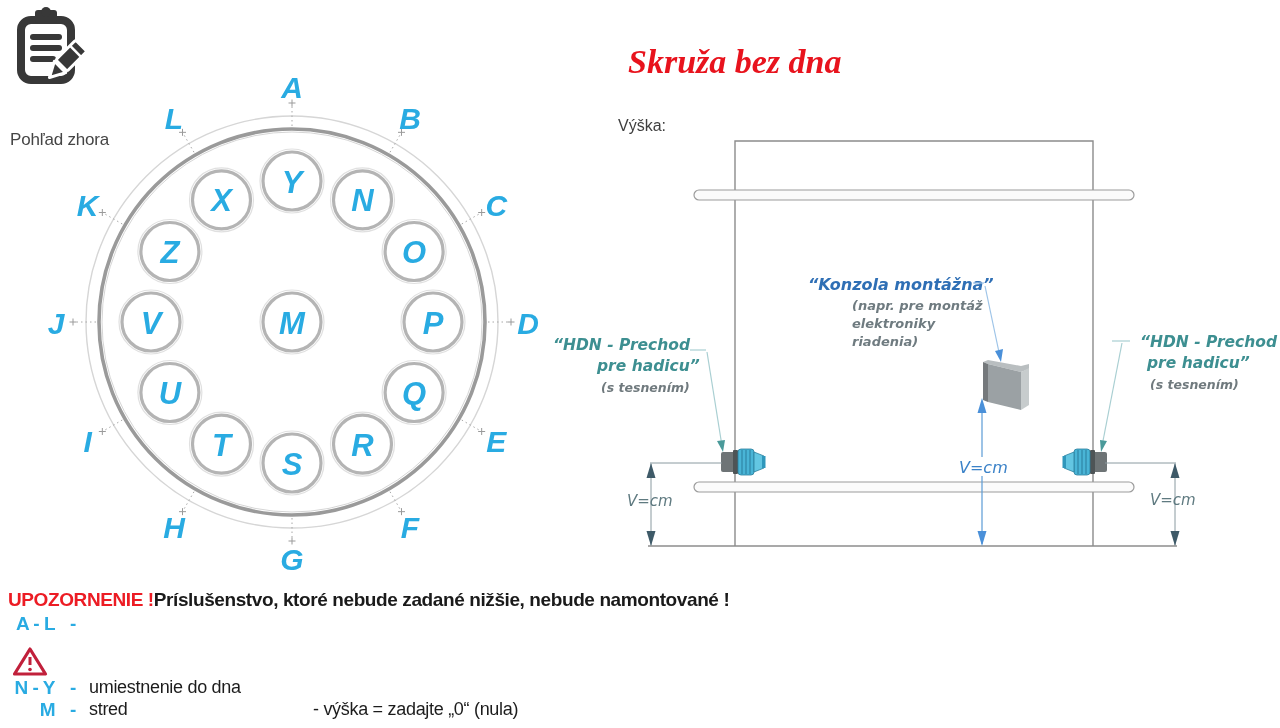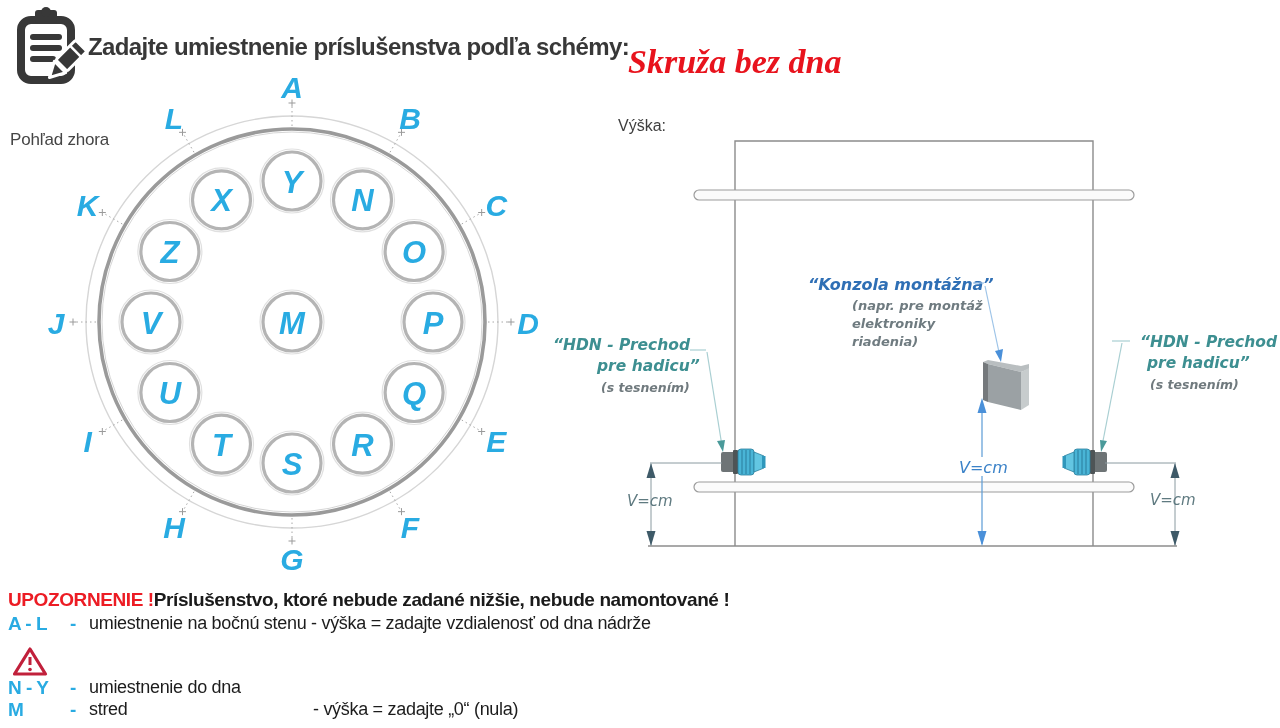--- a/index.html
+++ b/index.html
@@ -21,21 +21,21 @@
   .dim-gray{fill:#5f7a80;font:italic 15px "DejaVu Sans",sans-serif;}
   .dim-blue{fill:#3b82c8;font:italic 16px "DejaVu Sans",sans-serif;}
   .vyska{fill:#3f3f3f;font:16px "Liberation Sans",sans-serif;}
   .pos-letter{font:italic bold 30px "Liberation Sans",sans-serif;fill:#29abe2;}
 
   
   .note-row{position:absolute;left:0;width:1280px;height:24px;font-size:18px;
             letter-spacing:-0.3px;color:#1c1c1c;white-space:nowrap;}
   .warn-title{color:#ec1c24;font-weight:bold;font-size:19px;letter-spacing:-0.4px;}
   .warn-text{color:#1a1a1a;font-weight:bold;font-size:19px;letter-spacing:-0.4px;}
-  .key{position:absolute;left:8px;width:47px;color:#29abe2;font-weight:bold;font-size:19px;letter-spacing:-0.5px;}
+  .key{position:absolute;left:8px;width:47px;text-align:right;color:#29abe2;font-weight:bold;font-size:19px;letter-spacing:-0.5px;}
   .dash{position:absolute;left:70px;color:#29abe2;font-weight:bold;font-size:19px;}
   .c1{position:absolute;left:89px;}
   .c2{position:absolute;left:313px;}
   .subwarn{position:absolute;left:60px;top:652px;color:#c1203b;font-weight:bold;font-size:20px;letter-spacing:-0.2px;}
 </style>
 </head>
 <body>
 
 <div id="stage">
 
@@ -45,21 +45,20 @@
     <circle cx="38" cy="7" r="5" fill="#383838"></circle>
     <line x1="25" y1="32" x2="51" y2="32" stroke="#383838" stroke-width="6" stroke-linecap="round"></line>
     <line x1="25" y1="43" x2="51" y2="43" stroke="#383838" stroke-width="6" stroke-linecap="round"></line>
     <line x1="25" y1="54" x2="45" y2="54" stroke="#383838" stroke-width="6" stroke-linecap="round"></line>
     <g transform="rotate(45 57 57)">
       <rect x="49" y="34" width="16" height="28" rx="2" fill="#383838" stroke="#ffffff" stroke-width="3"></rect>
       <polygon points="49,64 65,64 57,79" fill="#383838" stroke="#ffffff" stroke-width="3" stroke-linejoin="round"></polygon>
       <line x1="49" y1="42" x2="65" y2="42" stroke="#ffffff" stroke-width="2.5"></line>
     </g>
   </svg>
-  <div class="hdr-title">Zadajte umiestnenie príslušenstva podľa schémy:</div>
   <div class="hdr-scheme">Skruža bez dna</div>
 
   <div class="tv-label">Pohľad zhora</div>
   <svg id="top-view" style="position:absolute;left:0;top:70px" width="560" height="514" viewBox="0 0 560 514">
       <circle cx="292" cy="252" r="206" stroke="#d6d6d6" stroke-width="1.4" fill="none"></circle>
       <circle cx="292" cy="252" r="193" stroke="#9a9a9a" stroke-width="3.6" fill="none"></circle>
       <circle cx="292" cy="252" r="190" stroke="#d0d0d0" stroke-width="0.9" fill="none"></circle>
       <line x1="292" y1="56" x2="292" y2="36" stroke="#a8a8a8" stroke-width="1" stroke-dasharray="1.5,3"></line>
       <line x1="288.5" y1="33" x2="295.5" y2="33" stroke="#9a9a9a" stroke-width="1"></line>
       <line x1="292" y1="29.5" x2="292" y2="36.5" stroke="#9a9a9a" stroke-width="1"></line>
@@ -242,21 +241,20 @@
     <text class="dim-blue" x="959" y="473">V=cm</text>
   </svg>
 
   <div class="note-row" style="top:589px;left:8px">
     <span class="warn-title">UPOZORNENIE !</span><span class="warn-text">Príslušenstvo, ktoré nebude zadané nižšie, nebude namontované !</span>
   </div>
 
   <div class="note-row" style="top:613px">
     <span class="key">A - L</span>
     <span class="dash">-</span>
-    <span class="c1">umiestnenie na bočnú stenu - výška = zadajte vzdialenosť od dna nádrže</span>
   </div>
 
   <svg style="position:absolute;left:12px;top:646px" width="36" height="31" viewBox="0 0 36 31">
     <path d="M18,3 L33.5,28 L2.5,28 Z" fill="none" stroke="#c1203b" stroke-width="3.2" stroke-linejoin="round"></path>
     <line x1="18" y1="11" x2="18" y2="19" stroke="#c1203b" stroke-width="3"></line>
     <circle cx="18" cy="23.5" r="1.8" fill="#c1203b"></circle>
   </svg>
 
   <div class="note-row" style="top:677px">
     <span class="key">N - Y</span>

